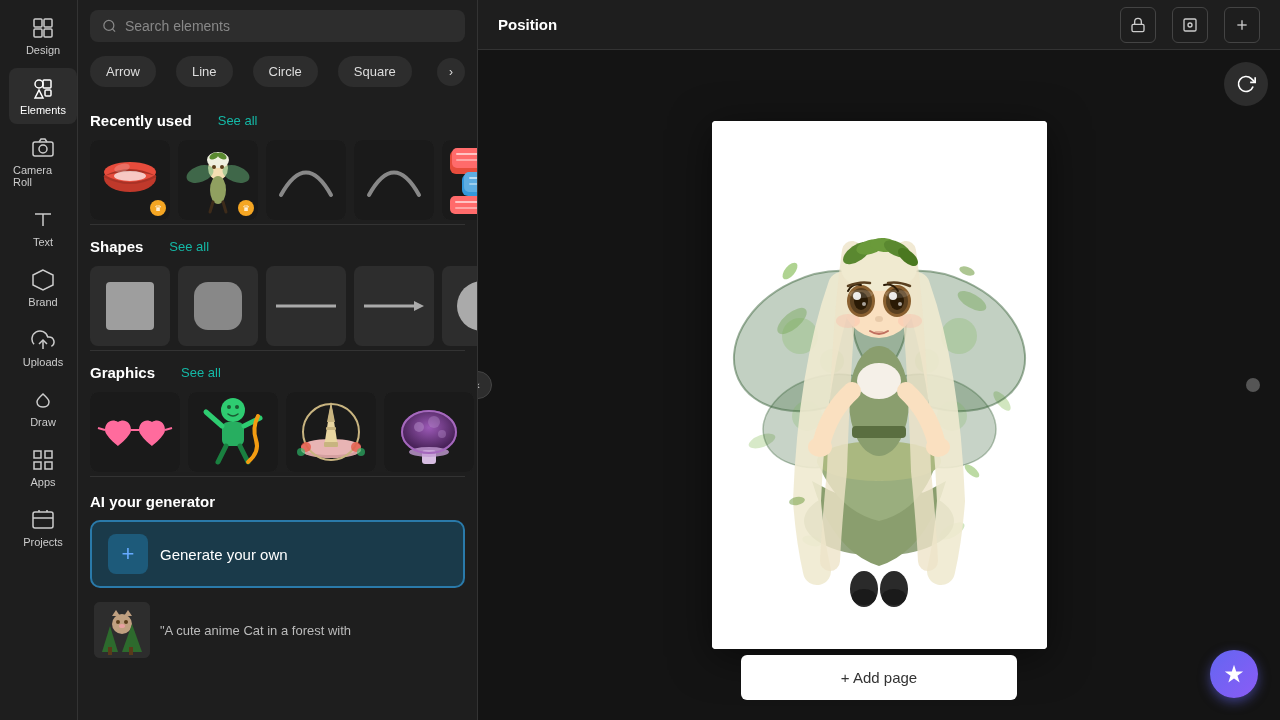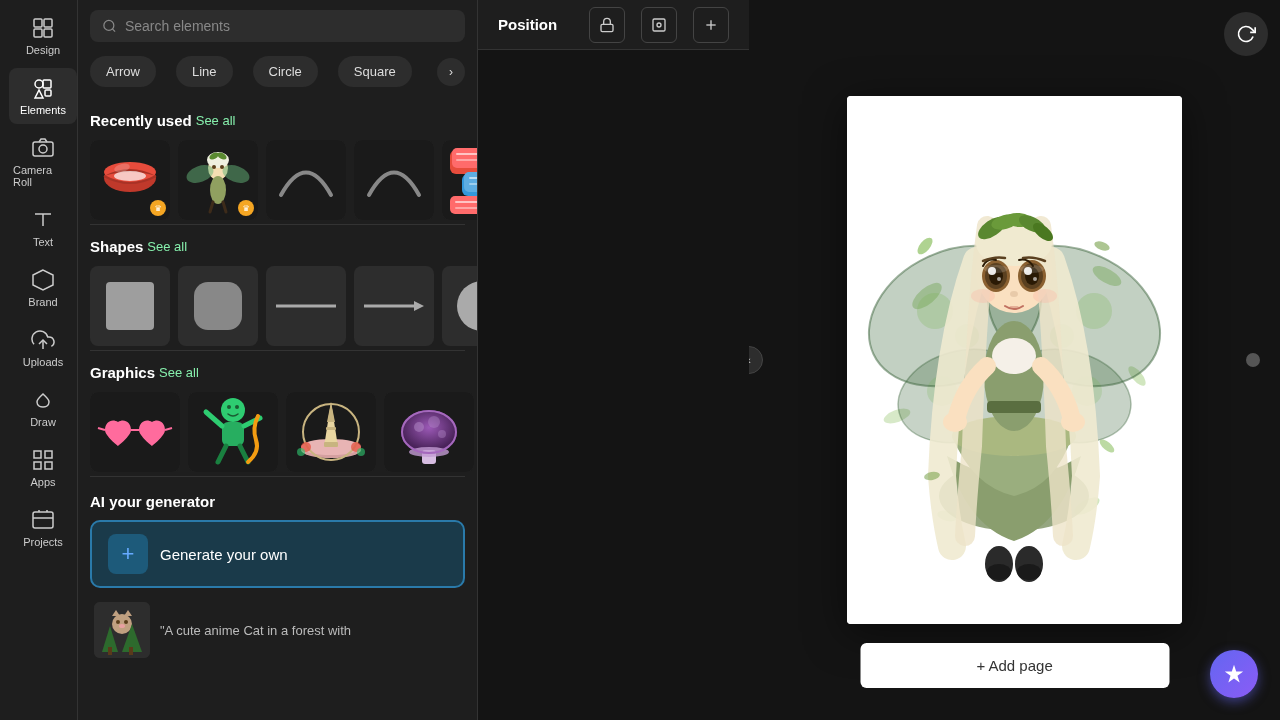--- a/index.html
+++ b/index.html
@@ -116,25 +116,26 @@
       align-items: center;
       margin: 12px 0 10px;
     }
     .section-title {
       font-size: 15px;
       font-weight: 600;
       color: #fff;
     }
     .see-all-btn {
       font-size: 13px;
-      color: #86efac;
+      color: #14b8a6;
       cursor: pointer;
       background: none;
       border: none;
       padding: 2px 4px;
+      margin-left: 22px;
     }
 
     
     .recently-used-grid {
       display: flex;
       gap: 8px;
       align-items: center;
       position: relative;
     }
     .recently-item {
@@ -265,21 +266,21 @@
     }
     .ai-prompt-text {
       font-size: 13px;
       color: #bbb;
     }
 
     
     .main-area {
       flex: 1;
       display: flex;
-      flex-direction: row;
+      flex-direction: column;
       background: #141414;
       position: relative;
     }
 
     .top-bar {
       height: 50px;
       background: #1e1e1e;
       border-bottom: 1px solid #333;
       display: flex;
       align-items: center;
@@ -376,24 +377,24 @@
       transform: translateY(-50%);
       width: 14px;
       height: 14px;
       background: #555;
       border-radius: 50%;
     }
 
     
     .add-page-bar {
       position: absolute;
-      bottom: 32px;
+      bottom: 20px;
       left: 50%;
       transform: translateX(-50%);
-      width: 309px;
+      width: 276px;
     }
     .add-page-btn {
       width: 100%;
       padding: 14px;
       background: #fff;
       border: none;
       border-radius: 6px;
       font-size: 15px;
       color: #333;
       cursor: pointer;

